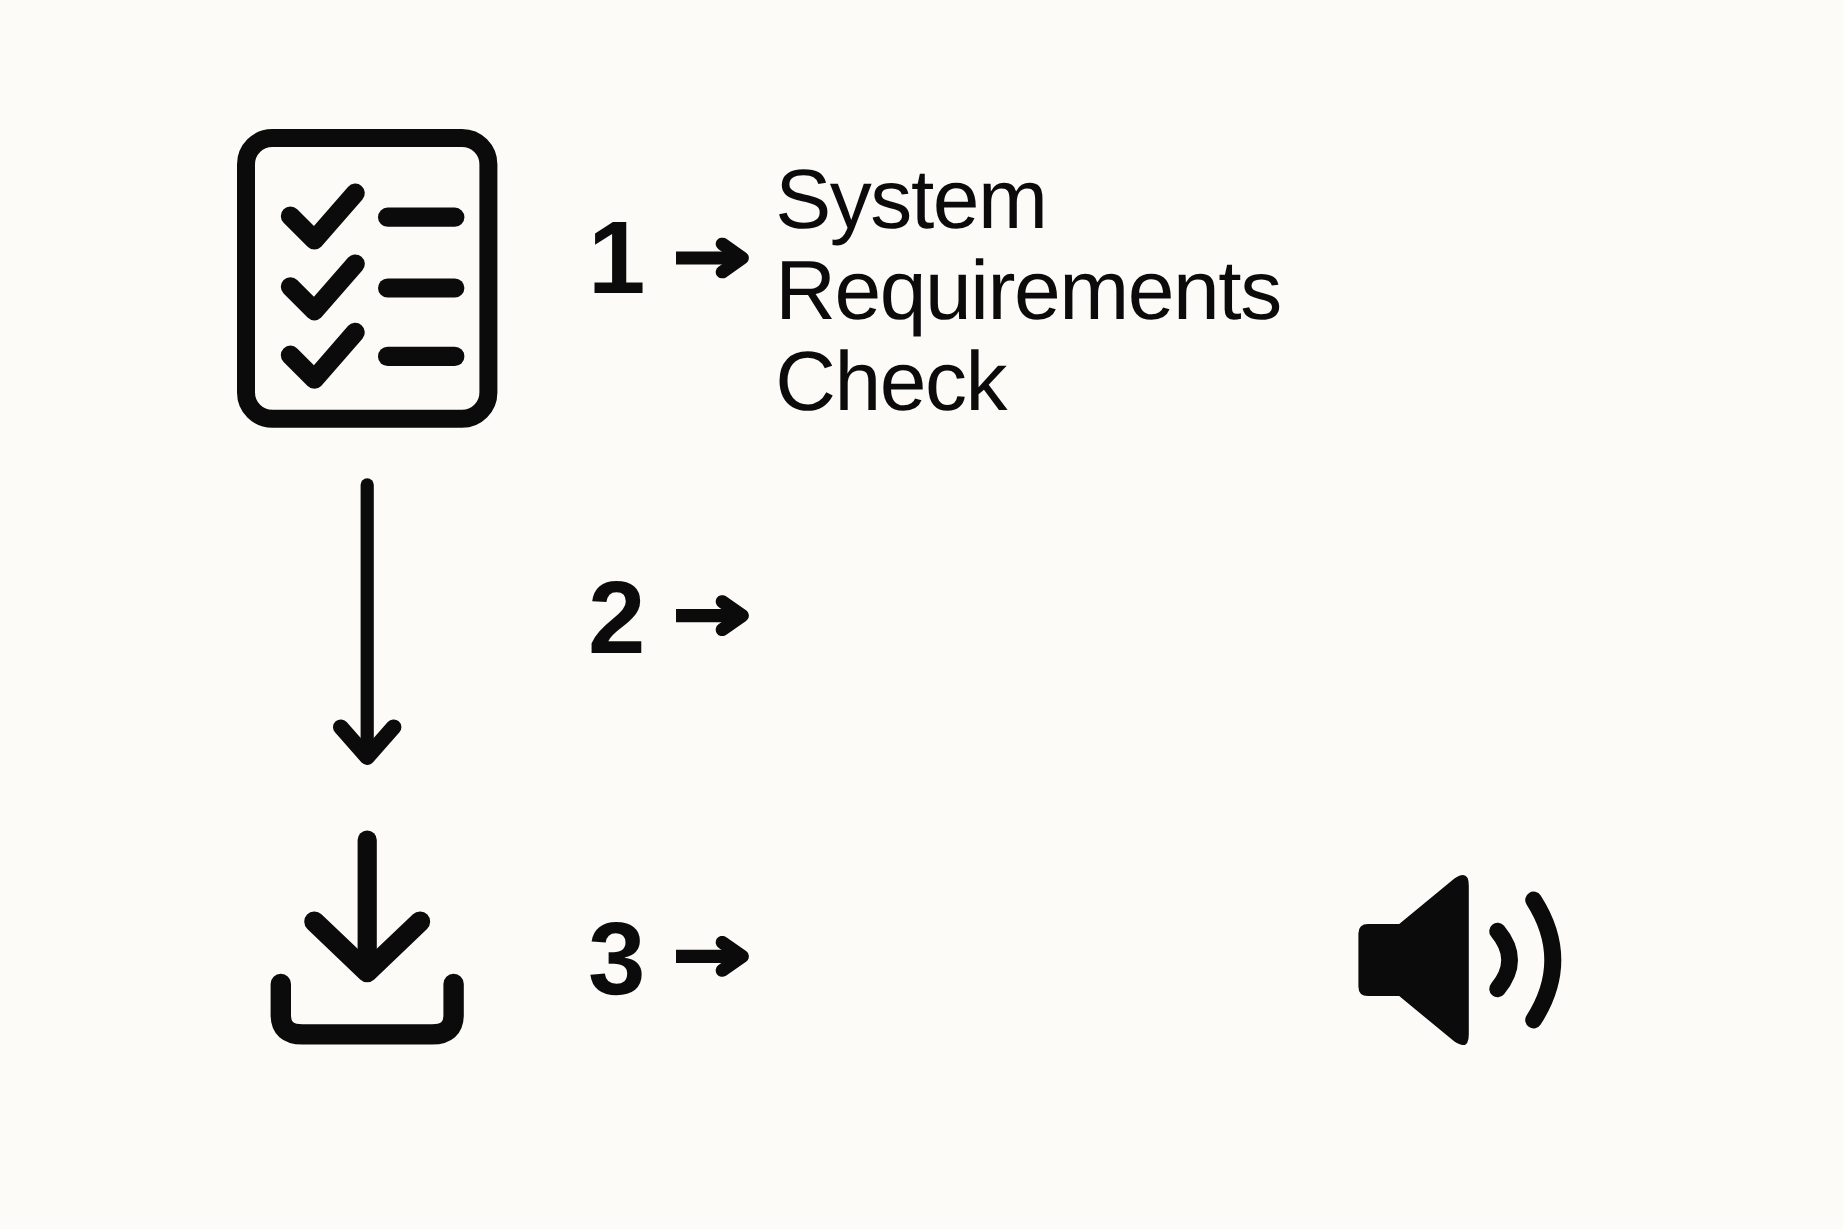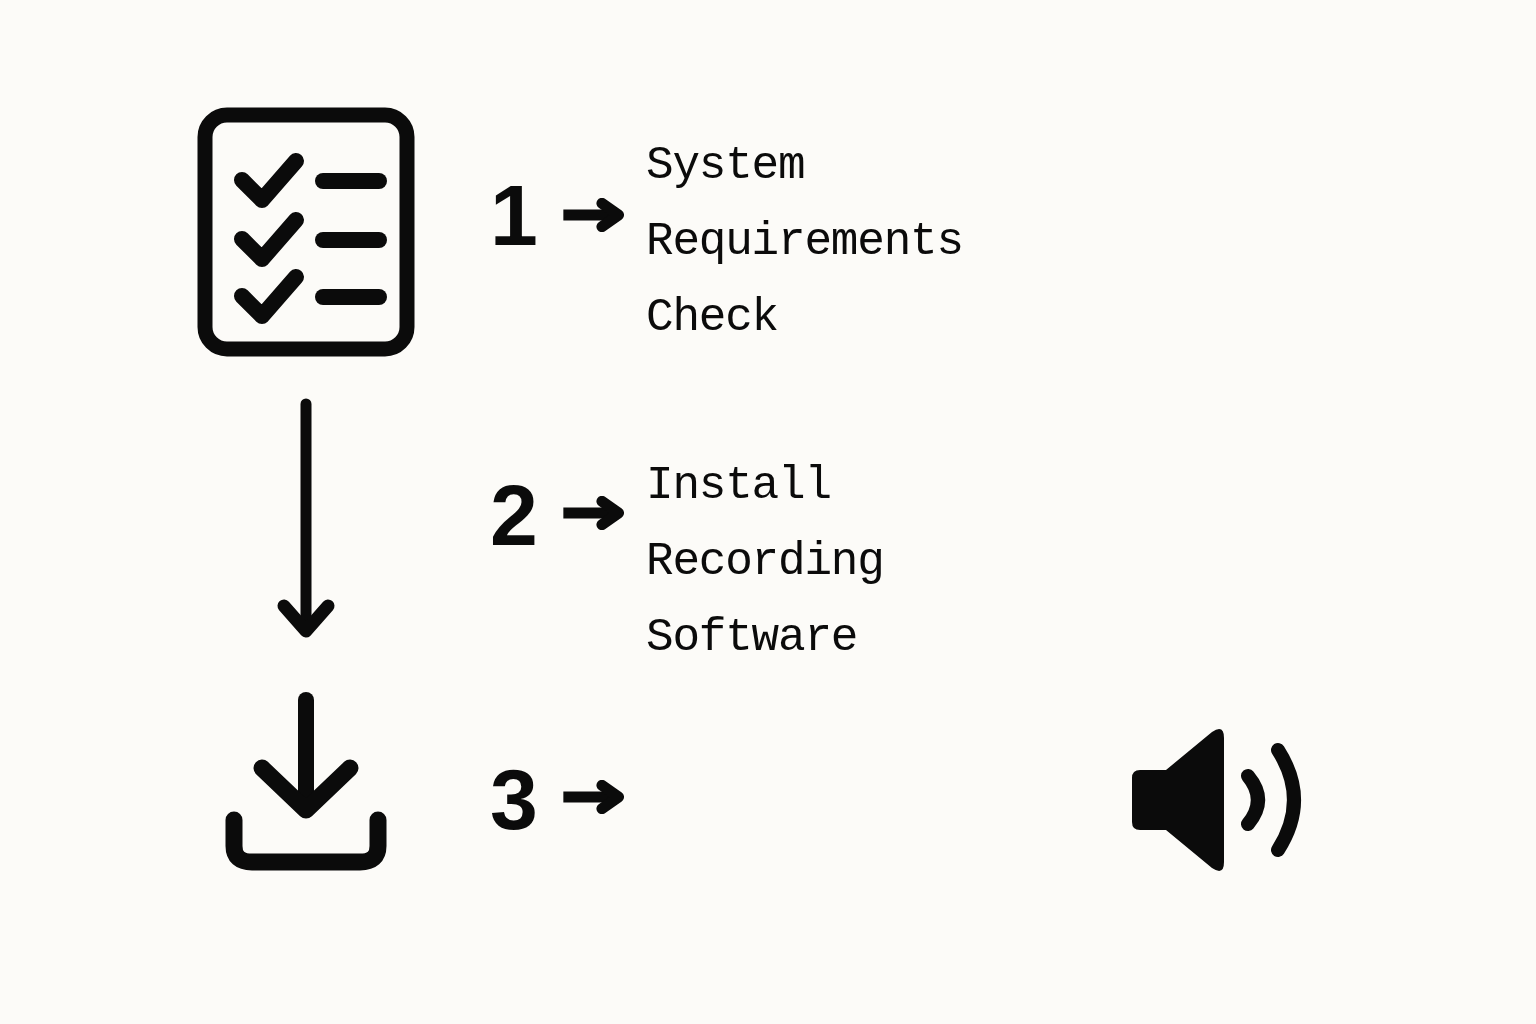--- a/index.html
+++ b/index.html
@@ -80,23 +80,23 @@
     flex: 0 0 86px;
     width: 86px;
     display: flex;
     align-items: center;
   }
   #step-row-1 .step-arrow { padding-top: 70px; }
   #step-row-2 .step-arrow { padding-top: 48px; }
   #step-row-3 .step-arrow { padding-top: 42px; }
 
   .step-label {
-    font-family: Liberation Mono, monospace;
+    font-family: Liberation Sans, sans-serif;
     font-weight: 500;
-    font-size: 46px;
+    font-size: 70px;
     line-height: 76px;
     letter-spacing: -1.2px;
     color: #0B0B0B;
     white-space: pre-line;
     max-width: 520px;
   }
 
   .arrow-svg, .icon-svg { display: block; }
 </style>
 </head>
@@ -156,23 +156,20 @@
   </div>
 
   <div class="step-row" id="step-row-2">
     <div class="step-number">2</div>
     <div class="step-arrow">
       <svg class="arrow-svg" viewBox="0 0 86 40" width="72" height="34" aria-hidden="true">
         <line x1="4" y1="20" x2="62" y2="20" stroke="#0B0B0B" stroke-width="13" stroke-linecap="butt"></line>
         <path d="M50 6 L70 20 L50 34" fill="none" stroke="#0B0B0B" stroke-width="13" stroke-linecap="round" stroke-linejoin="round"></path>
       </svg>
     </div>
-    <div class="step-label">Install
-Recording
-Software</div>
   </div>
 
   <div class="step-row" id="step-row-3">
     <div class="step-number">3</div>
     <div class="step-arrow">
       <svg class="arrow-svg" viewBox="0 0 86 40" width="72" height="34" aria-hidden="true">
         <line x1="4" y1="20" x2="62" y2="20" stroke="#0B0B0B" stroke-width="13" stroke-linecap="butt"></line>
         <path d="M50 6 L70 20 L50 34" fill="none" stroke="#0B0B0B" stroke-width="13" stroke-linecap="round" stroke-linejoin="round"></path>
       </svg>
     </div>

